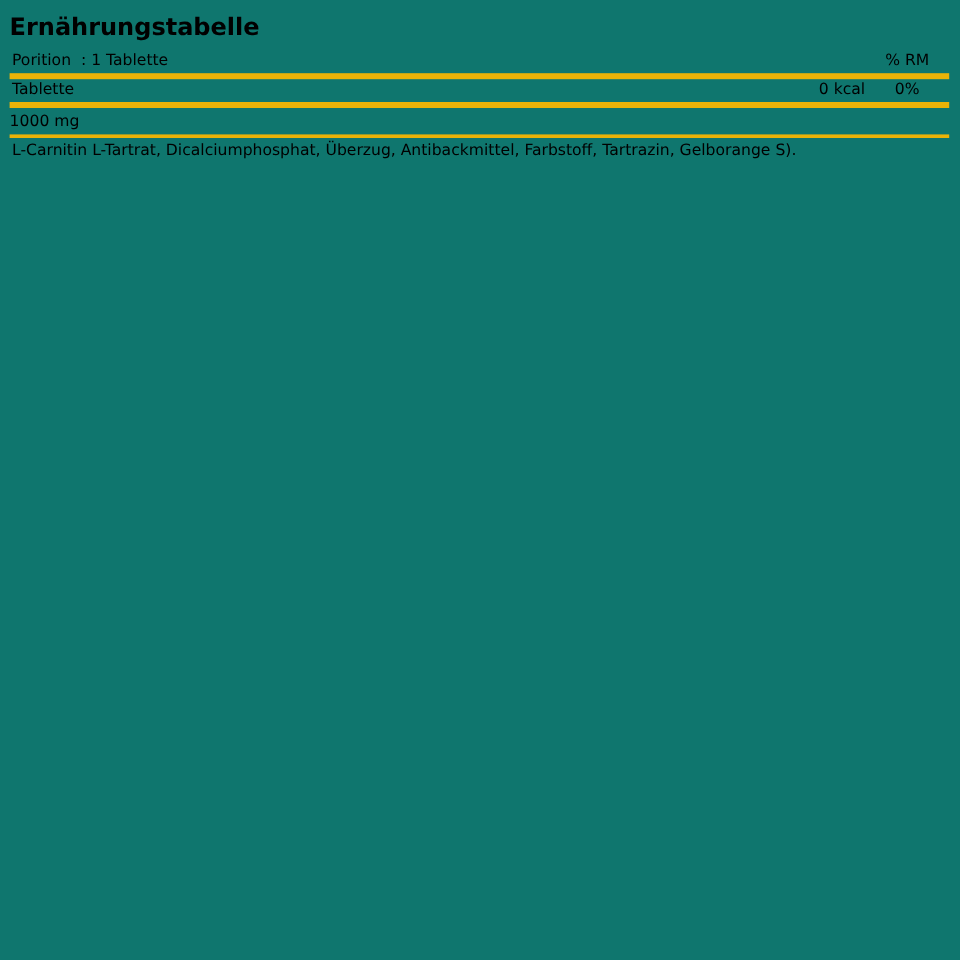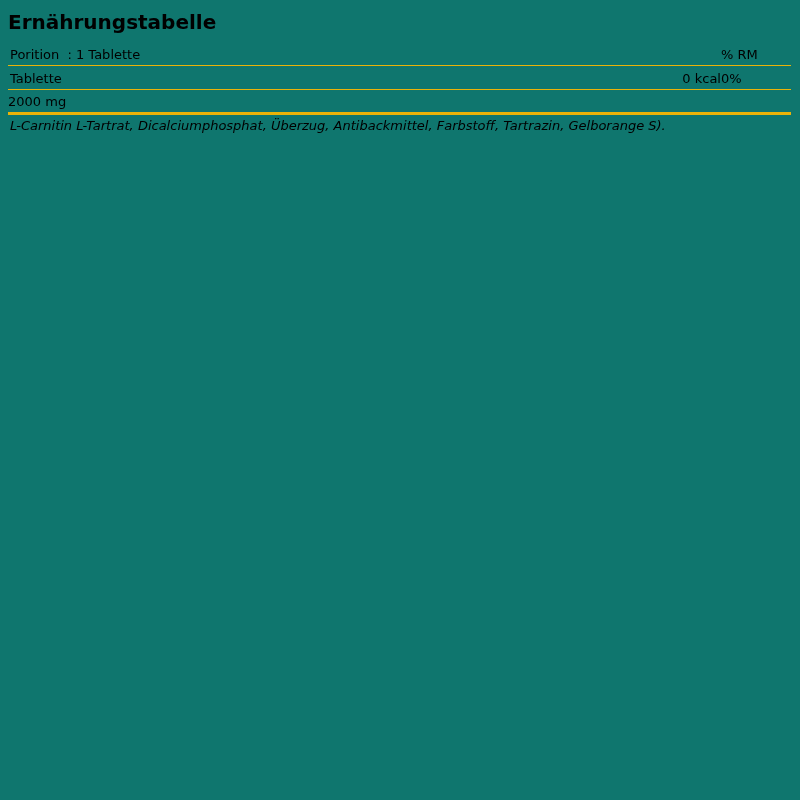--- a/index.html
+++ b/index.html
@@ -31,53 +31,52 @@
     left: 8px;
     top: 42px;
     width: 783px;
   }
   .row {
     display: flex;
     align-items: flex-end;
     box-sizing: border-box;
     height: 24px;
     padding-bottom: 4px;
-    border-bottom: 1px solid #eab308;
+    border-bottom: 5px solid #eab308;
     font-size: 13px;
     line-height: 1;
   }
   .row.thick {
     height: 25px;
     border-bottom-width: 3px;
   }
   .c1 {
     flex: 1;
     padding-left: 2px;
     text-align: left;
     white-space: pre;
   }
   .c2 {
     text-align: right;
     white-space: pre;
   }
   .c3 {
     width: 70px;
-    text-align: left;
+    text-align: center;
     white-space: pre;
   }
   .ingredients {
     position: absolute;
     left: 10px;
     top: 119px;
     width: 781px;
     margin: 0;
     font-size: 13px;
     line-height: 1.15;
     white-space: pre-wrap;
-    font-style: italic;
   }
 </style>
 </head>
 <body>
 
 <div class="canvas">
 
   <h1 class="title">Ernährungstabelle</h1>
 
   <div class="table">
@@ -88,21 +87,21 @@
       <span class="c3">% RM</span>
     </div>
 
     <div class="row">
       <span class="c1">Tablette</span>
       <span class="c2">0 kcal</span>
       <span class="c3">0%</span>
     </div>
 
     <div class="row thick">
-      <span class="c2">2000 mg</span>
+      <span class="c2">1000 mg</span>
       <span class="c3"></span>
     </div>
 
   </div>
 
   <p class="ingredients">L-Carnitin L-Tartrat, Dicalciumphosphat, Überzug, Antibackmittel, Farbstoff, Tartrazin, Gelborange S).</p>
 
 </div>
 
 </body></html>

